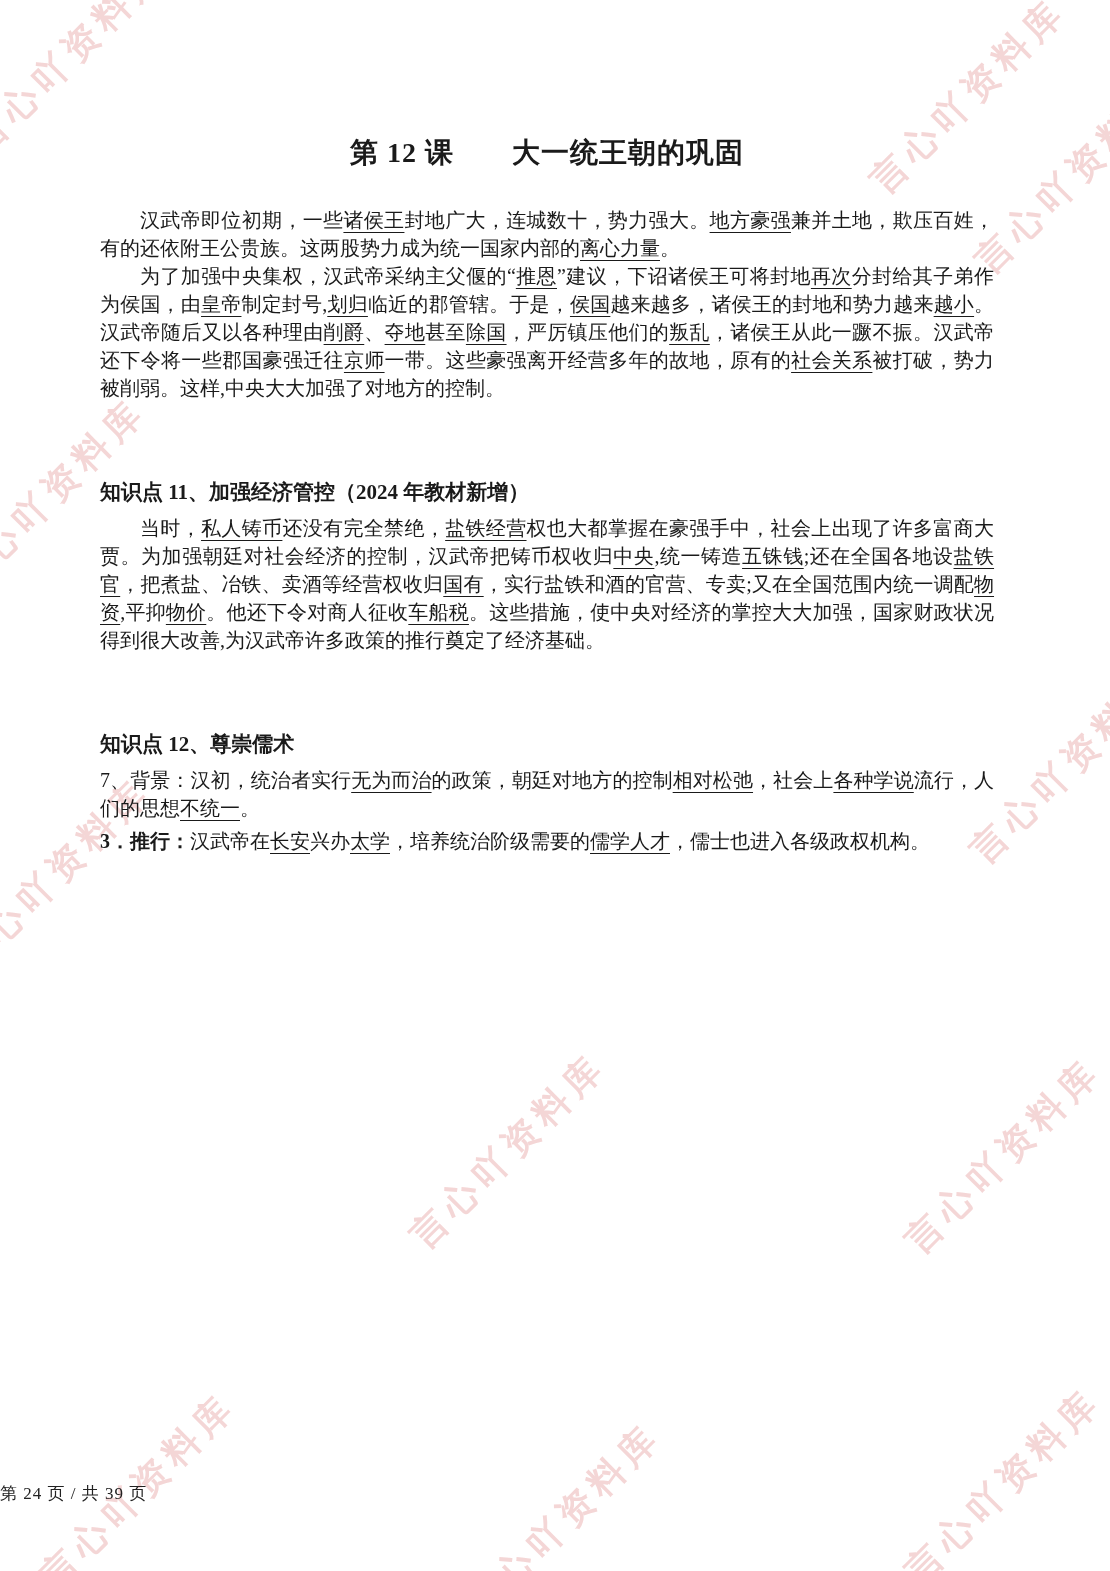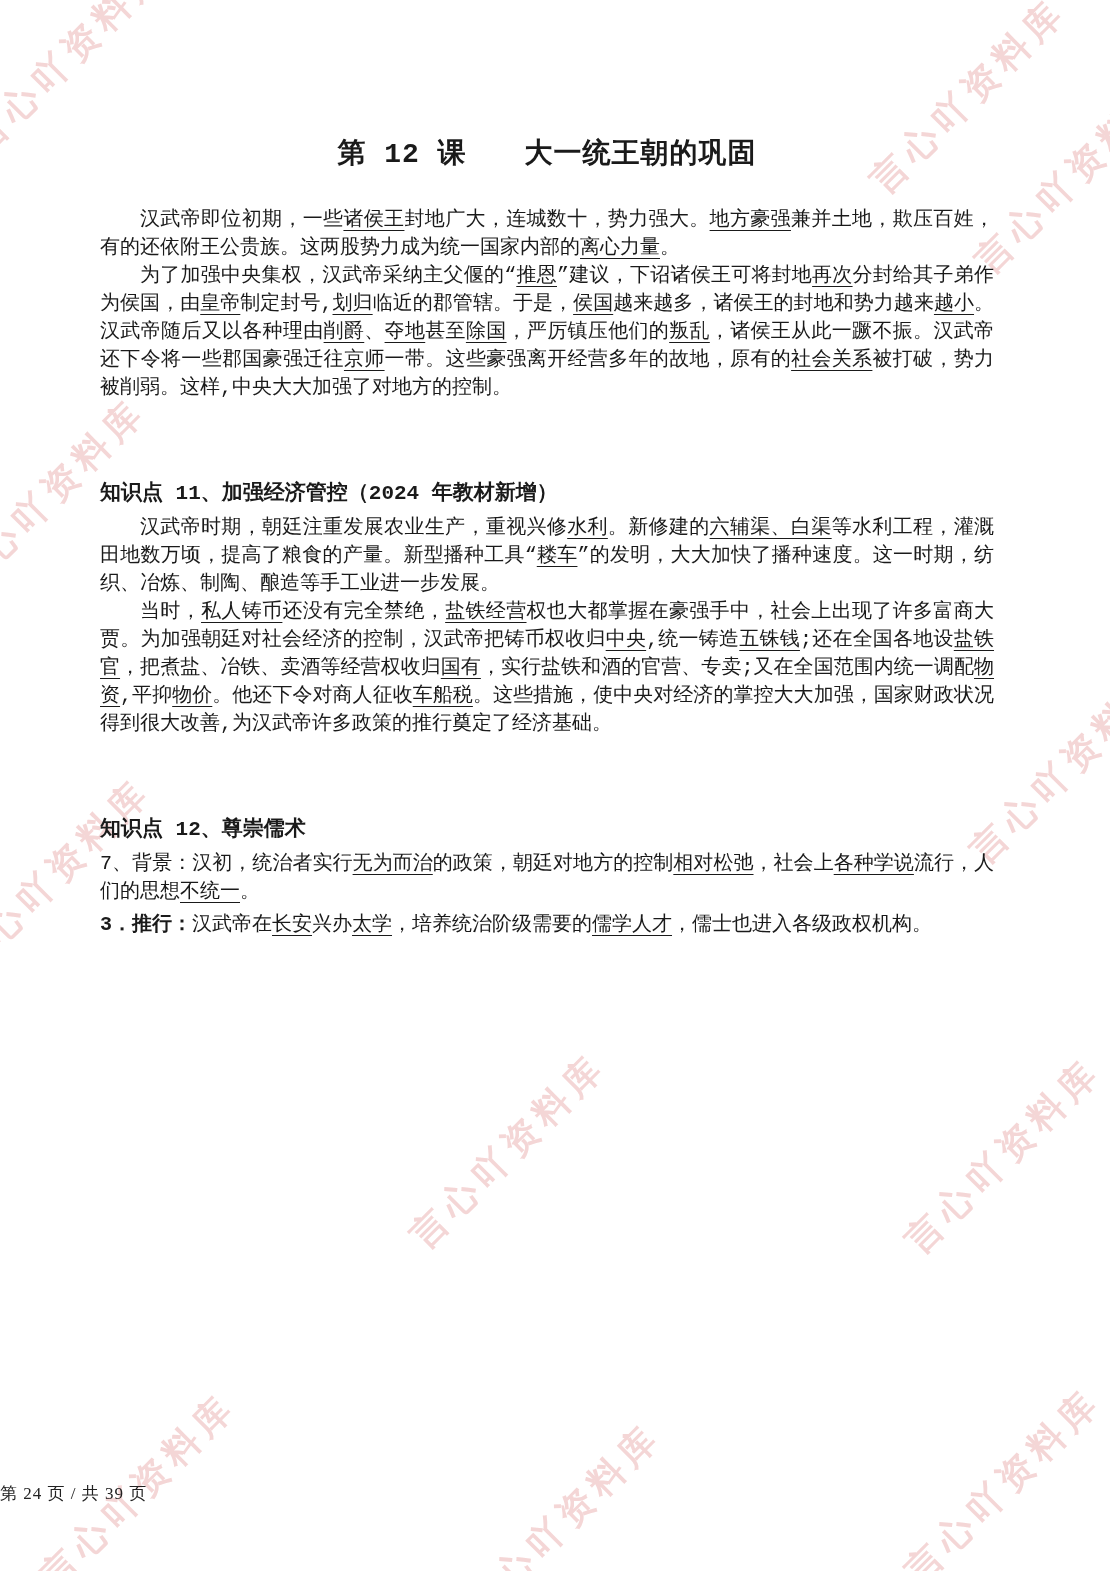--- a/index.html
+++ b/index.html
@@ -26,21 +26,20 @@
     white-space: nowrap;
     font-family: "Liberation Sans", sans-serif;
     font-weight: bold;
   }
 
   
   .content {
     position: relative;
     z-index: 1;
     padding: 134px 116px 0 100px;
-    font-family: Liberation Mono, monospace;
   }
   .title {
     text-align: center;
     font-size: 28px;
     font-weight: bold;
     letter-spacing: 1px;
     margin-bottom: 34px;
   }
   .kp-heading {
     font-size: 21px;
@@ -90,21 +89,20 @@
   </div>
 
   <div class="content">
 
     <h1 class="title">第 12 课　　大一统王朝的巩固</h1>
 
     <p class="para indent"><span>汉武帝即位初期，一些</span><span class="u">诸侯王</span><span>封地广大，连城数十，势力强大。</span><span class="u">地方豪强</span><span>兼并土地，欺压百姓，有的还依附王公贵族。这两股势力成为统一国家内部的</span><span class="u">离心力量</span><span>。</span></p>
     <p class="para indent"><span>为了加强中央集权，汉武帝采纳主父偃的“</span><span class="u">推恩</span><span>”建议，下诏诸侯王可将封地</span><span class="u">再次</span><span>分封给其子弟作为侯国，由</span><span class="u">皇帝</span><span>制定封号,</span><span class="u">划归</span><span>临近的郡管辖。于是，</span><span class="u">侯国</span><span>越来越多，诸侯王的封地和势力越来</span><span class="u">越小</span><span>。汉武帝随后又以各种理由</span><span class="u">削爵</span><span>、</span><span class="u">夺地</span><span>甚至</span><span class="u">除国</span><span>，严厉镇压他们的</span><span class="u">叛乱</span><span>，诸侯王从此一蹶不振。汉武帝还下令将一些郡国豪强迁往</span><span class="u">京师</span><span>一带。这些豪强离开经营多年的故地，原有的</span><span class="u">社会关系</span><span>被打破，势力被削弱。这样,中央大大加强了对地方的控制。</span></p>
 
     <h2 class="kp-heading gap-top">知识点 11、加强经济管控（2024 年教材新增）</h2>
-    <p class="para indent"><span>汉武帝时期，朝廷注重发展农业生产，重视兴修</span><span class="u">水利</span><span>。新修建的</span><span class="u">六辅渠、白渠</span><span>等水利工程，灌溉田地数万顷，提高了粮食的产量。新型播种工具“</span><span class="u">耧车</span><span>”的发明，大大加快了播种速度。这一时期，纺织、冶炼、制陶、酿造等手工业进一步发展。</span></p>
     <p class="para indent"><span>当时，</span><span class="u">私人铸币</span><span>还没有完全禁绝，</span><span class="u">盐铁经营</span><span>权也大都掌握在豪强手中，社会上出现了许多富商大贾。为加强朝廷对社会经济的控制，汉武帝把铸币权收归</span><span class="u">中央</span><span>,统一铸造</span><span class="u">五铢钱</span><span>;还在全国各地设</span><span class="u">盐铁官</span><span>，把煮盐、冶铁、卖酒等经营权收归</span><span class="u">国有</span><span>，实行盐铁和酒的官营、专卖;又在全国范围内统一调配</span><span class="u">物资</span><span>,平抑</span><span class="u">物价</span><span>。他还下令对商人征收</span><span class="u">车船税</span><span>。这些措施，使中央对经济的掌控大大加强，国家财政状况得到很大改善,为汉武帝许多政策的推行奠定了经济基础。</span></p>
 
     <h2 class="kp-heading gap-top">知识点 12、尊崇儒术</h2>
     <p class="para item"><span>7、背景：汉初，统治者实行</span><span class="u">无为而治</span><span>的政策，朝廷对地方的控制</span><span class="u">相对松弛</span><span>，社会上</span><span class="u">各种学说</span><span>流行，人们的思想</span><span class="u">不统一</span><span>。</span></p>
     <p class="para item"><span class="b">3．推行：</span><span>汉武帝在</span><span class="u">长安</span><span>兴办</span><span class="u">太学</span><span>，培养统治阶级需要的</span><span class="u">儒学人才</span><span>，儒士也进入各级政权机构。</span></p>
 
   </div>
 
   <div class="footer">第 24 页 / 共 39 页</div>
 

